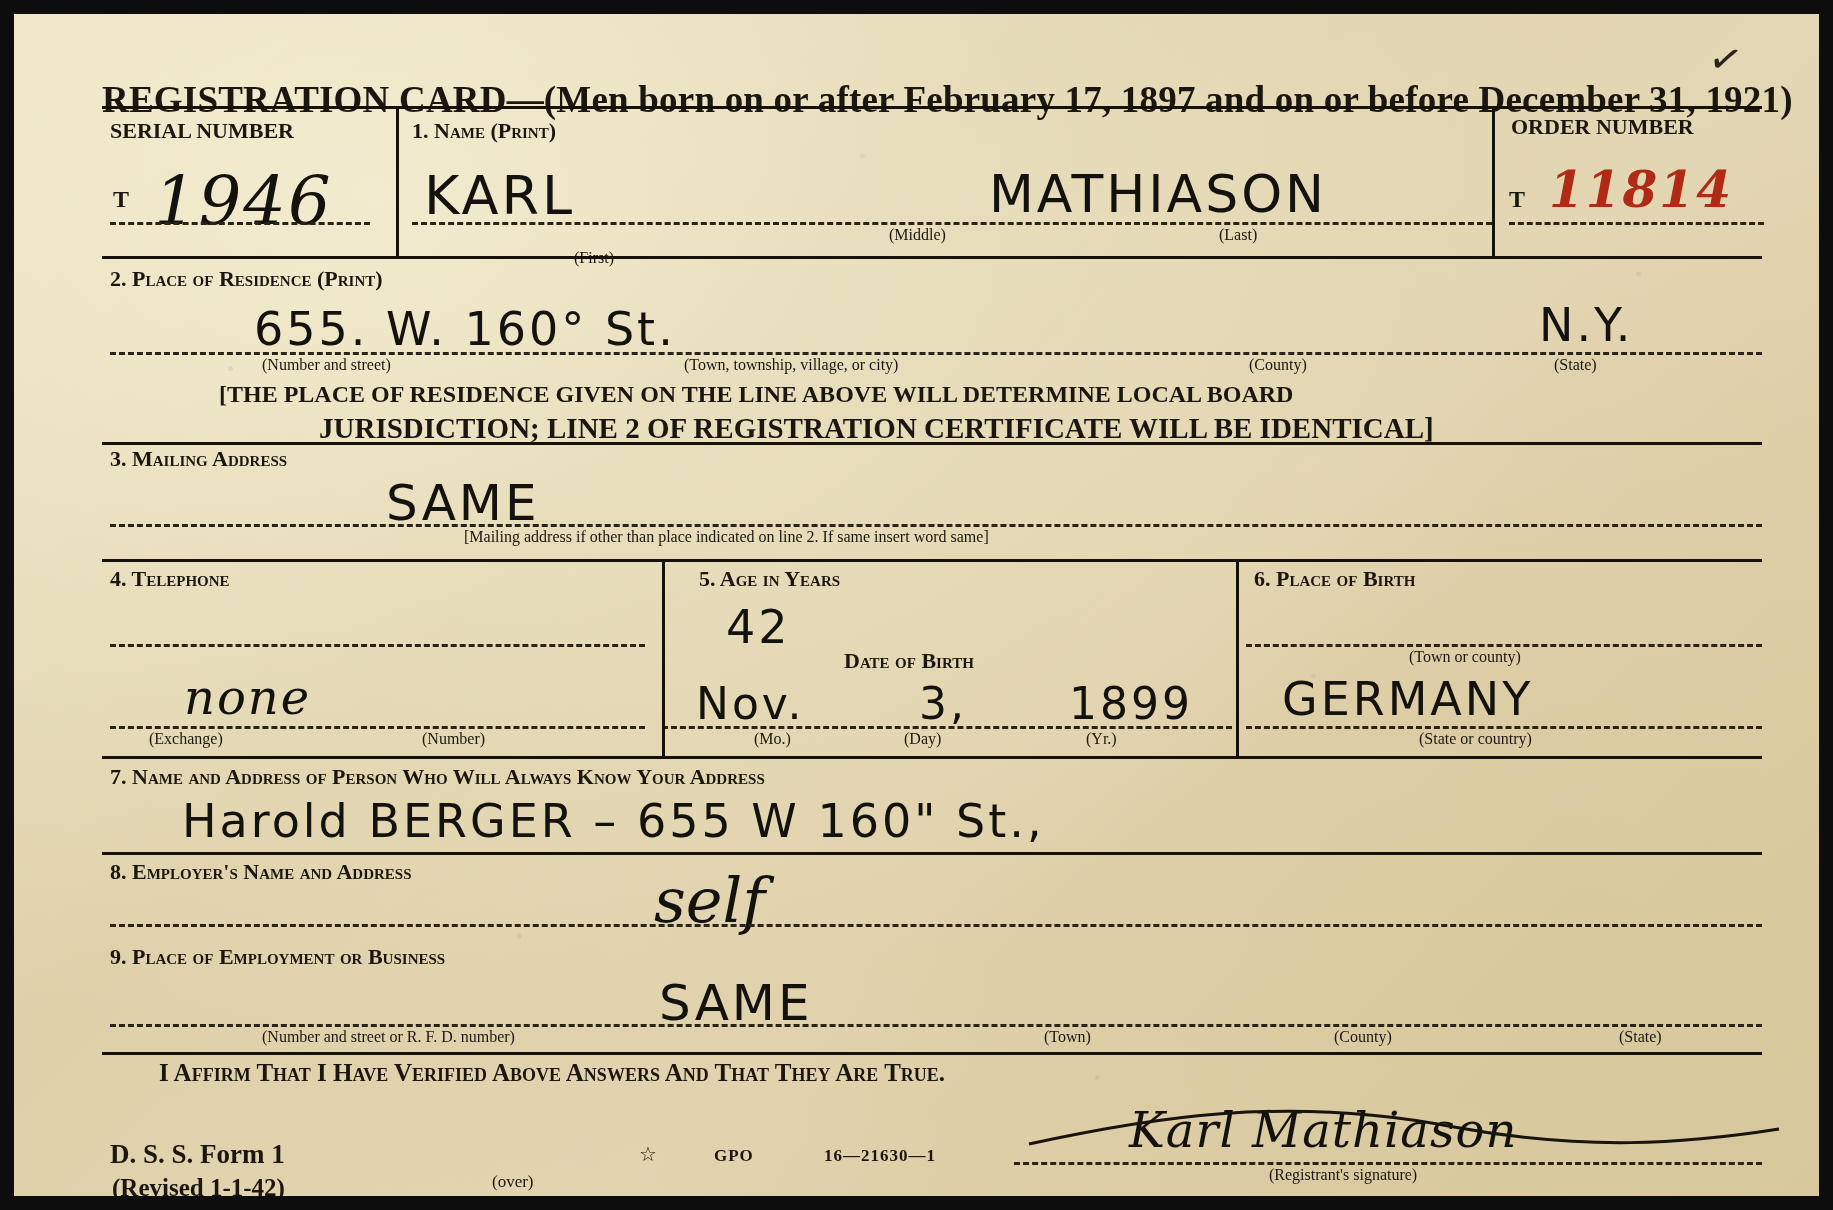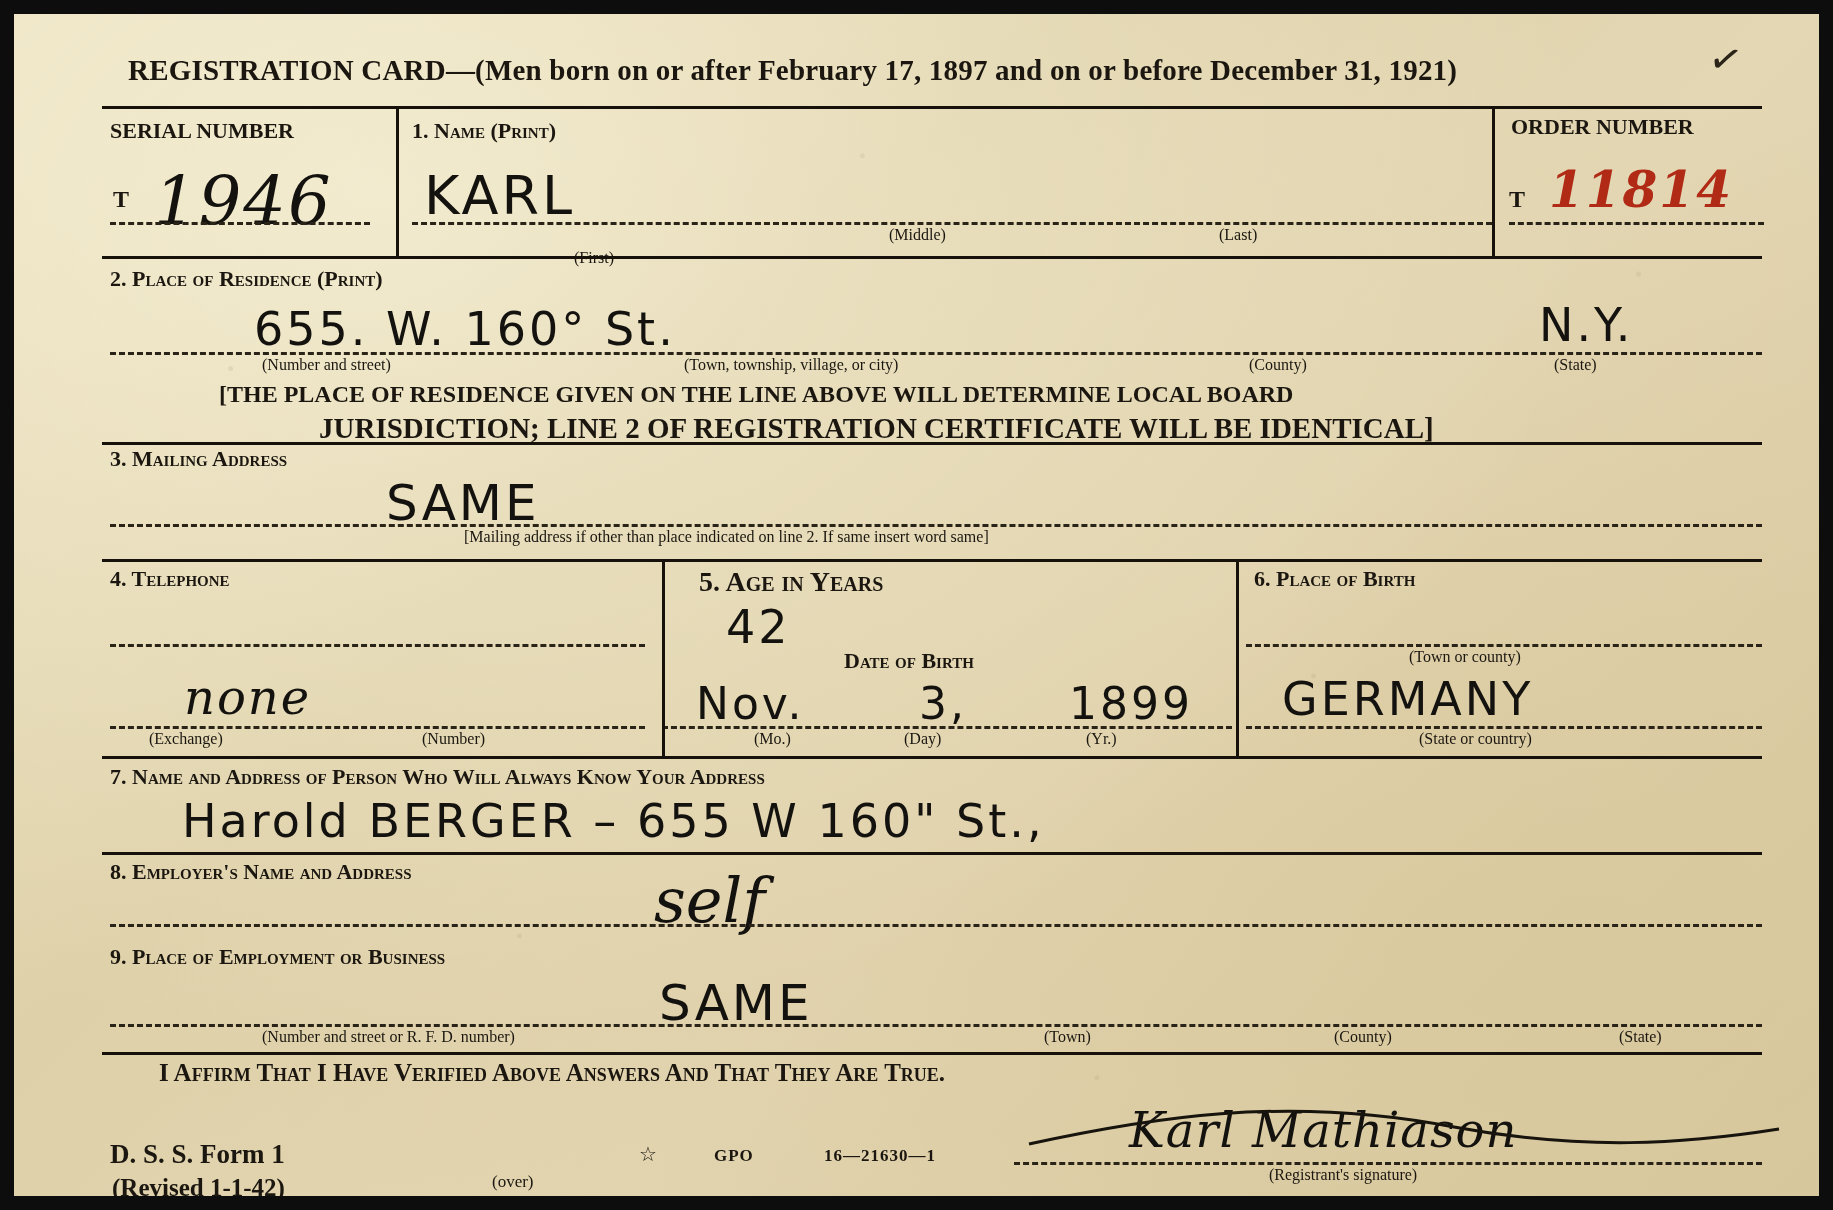--- a/index.html
+++ b/index.html
@@ -107,33 +107,34 @@
     transform: rotate(12deg);
   }
   .star { position: absolute; font-size: 20px; color: #1b1710; }
 </style>
 </head>
 <body>
 
 <div id="card">
   <div class="sheet">
 
-    <div class="p bold" style="left:88px; top:40px; font-size:29px; letter-spacing:.2px;margin-left:26px;">REGISTRATION CARD—(Men born on or after February 17, 1897 and on or before December 31, 1921)</div>
+    <div class="p bold" style="left:88px; top:64px; font-size:37px; letter-spacing:.2px;">REGISTRATION CARD—(Men born on or after February 17, 1897 and on or before December 31, 1921)</div>
     <div class="check" style="left:1695px; top:22px;">✓</div>
 
     <div class="solid" style="left:88px; top:92px; width:1660px;"></div>
 
     <div class="p sc" style="left:96px; top:104px; font-size:22px;">SERIAL NUMBER</div>
     <div class="p sc" style="left:398px; top:104px; font-size:22px;">1. Name (Print)</div>
     <div class="p sc" style="left:1497px; top:100px; font-size:22px;">ORDER NUMBER</div>
 
     <div class="p bold" style="left:99px; top:172px; font-size:24px;">T</div>
     <div class="hw-cursive" style="left:140px; top:148px; font-size:67px; letter-spacing:2px;">1946</div>
 
     <div class="hw" style="left:410px; top:150px; font-size:54px;">KARL</div>
+    <div class="hw" style="left:975px; top:150px; font-size:52px;">MATHIASON</div>
 
     <div class="p bold" style="left:1495px; top:172px; font-size:24px;">T</div>
     <div class="hw red" style="left:1535px; top:146px; font-size:50px;font-weight:bold;">11814</div>
 
     <div class="dash" style="left:96px; top:208px; width:260px;"></div>
     <div class="dash" style="left:398px; top:208px; width:1080px;"></div>
     <div class="dash" style="left:1495px; top:208px; width:255px;"></div>
 
     <div class="p tiny" style="left:560px; top:212px;margin-top:23px;">(First)</div>
     <div class="p tiny" style="left:875px; top:212px;">(Middle)</div>
@@ -160,21 +161,21 @@
 
     <div class="solid" style="left:88px; top:428px; width:1660px;"></div>
     <div class="p sc" style="left:96px; top:432px; font-size:22px;">3. Mailing Address</div>
     <div class="hw" style="left:372px; top:460px; font-size:50px;">SAME</div>
     <div class="dash" style="left:96px; top:510px; width:1652px;"></div>
     <div class="p tiny" style="left:450px; top:514px;">[Mailing address if other than place indicated on line 2.   If same insert word same]</div>
 
     <div class="solid" style="left:88px; top:545px; width:1660px;"></div>
 
     <div class="p sc" style="left:96px; top:552px; font-size:22px;">4. Telephone</div>
-    <div class="p sc" style="left:685px; top:552px; font-size:28px;">5. Age in Years</div>
+    <div class="p sc" style="left:685px; top:552px; font-size:22px;">5. Age in Years</div>
     <div class="p sc" style="left:1240px; top:552px; font-size:22px;">6. Place of Birth</div>
 
     <div class="hw" style="left:712px; top:586px; font-size:46px;">42</div>
 
     <div class="dash" style="left:96px; top:630px; width:535px;"></div>
     <div class="dash" style="left:1232px; top:630px; width:516px;"></div>
     <div class="p tiny" style="left:1395px; top:634px;">(Town or county)</div>
 
     <div class="p sc" style="left:830px; top:634px; font-size:22px;">Date of Birth</div>
 

